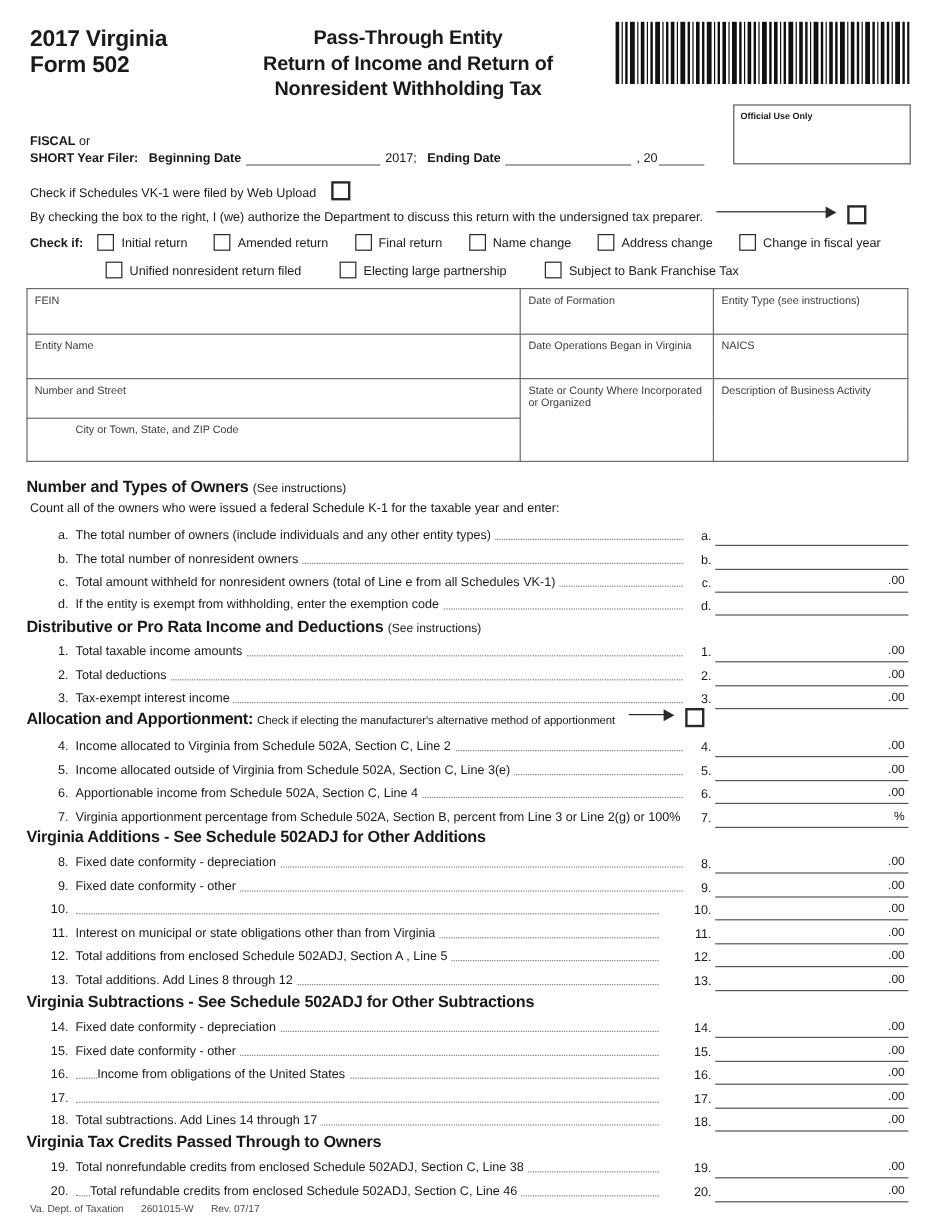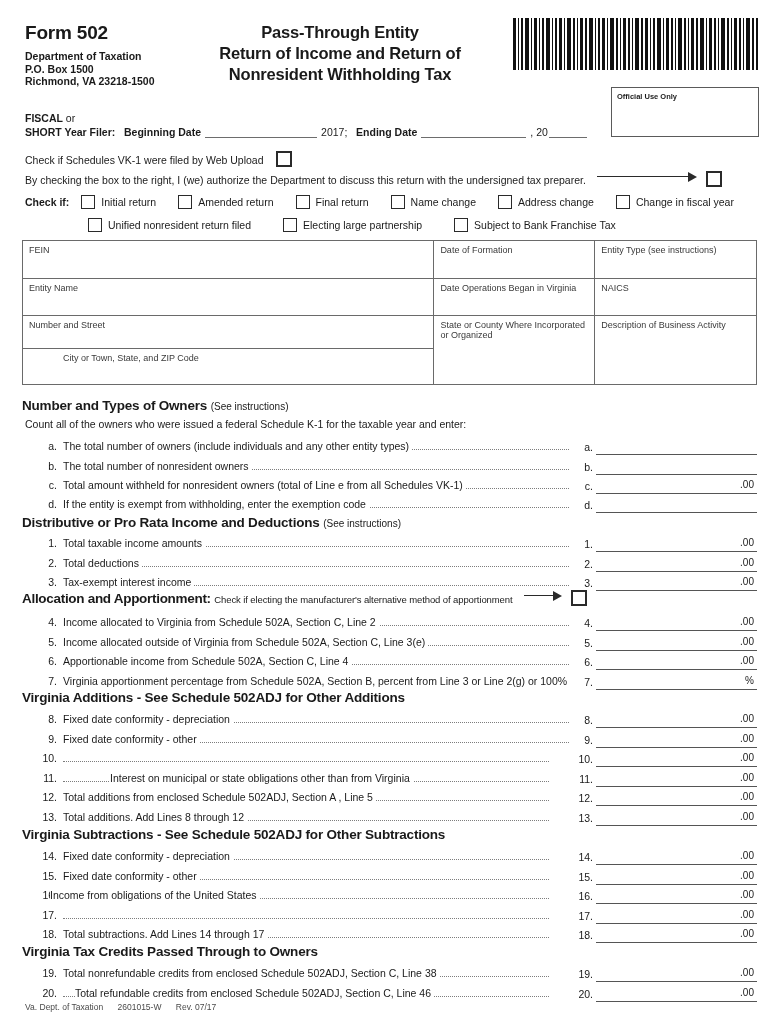--- a/index.html
+++ b/index.html
@@ -110,26 +110,22 @@
   .footer { position: absolute; left: 25px; top: 1002px; font-size: 8.5px; color: #4a4a4a; text-align: right; }
   .footer span { margin-right: 12px; }
 </style>
 </head>
 <body>
 
 <div class="page">
 
   <div class="header">
     <div class="hdr-left">
+      <div class="form-year">2017 Virginia</div>
       <div class="form-no">Form 502</div>
-      <div class="dept-addr">
-        <div>Department of Taxation</div>
-        <div>P.O. Box 1500</div>
-        <div>Richmond, VA 23218-1500</div>
-      </div>
     </div>
 
     <div class="hdr-title">
       <div class="tl">Pass-Through Entity</div>
       <div class="tl">Return of Income and Return of</div>
       <div class="tl">Nonresident Withholding Tax</div>
     </div>
 
     <div class="barcode">
       <svg width="246" height="52" viewBox="0 0 246 52" xmlns="http://www.w3.org/2000/svg">
@@ -440,21 +436,21 @@
   <div class="amt" style="left:565px; top:750px; width:192px;">
     <span class="anum" style="width:28px;">10.</span>
     <span class="aline" style="left:31px;">
         <span class="asuf">.00</span>
       </span>
   </div>
 
   <div class="lrow" style="top:772px; left:25px;">
     <span class="ldot-line" style="right:198px; left:38px;"></span>
     <span class="lnum" style="width:32px;">11.</span>
-    <span class="ltxt" style="left:38px;margin-left:47px;">Interest on municipal or state obligations other than from Virginia</span>
+    <span class="ltxt" style="left:38px;">Interest on municipal or state obligations other than from Virginia</span>
   </div>
   <div class="amt" style="left:565px; top:770px; width:192px;">
     <span class="anum" style="width:28px;">11.</span>
     <span class="aline" style="left:31px;">
         <span class="asuf">.00</span>
       </span>
   </div>
 
   <div class="lrow" style="top:791px; left:25px;">
     <span class="ldot-line" style="right:198px; left:38px;"></span>
@@ -502,21 +498,21 @@
   <div class="amt" style="left:565px; top:868px; width:192px;">
     <span class="anum" style="width:28px;">15.</span>
     <span class="aline" style="left:31px;">
         <span class="asuf">.00</span>
       </span>
   </div>
 
   <div class="lrow" style="top:889px; left:25px;">
     <span class="ldot-line" style="right:198px; left:38px;"></span>
     <span class="lnum" style="width:32px;">16.</span>
-    <span class="ltxt" style="left:25px;">Income from obligations of the United States</span>
+    <span class="ltxt" style="left:56px;">Income from obligations of the United States</span>
   </div>
   <div class="amt" style="left:565px; top:887px; width:192px;">
     <span class="anum" style="width:28px;">16.</span>
     <span class="aline" style="left:31px;">
         <span class="asuf">.00</span>
       </span>
   </div>
 
   <div class="lrow" style="top:909px; left:25px;">
     <span class="ldot-line" style="right:198px; left:38px;"></span>

